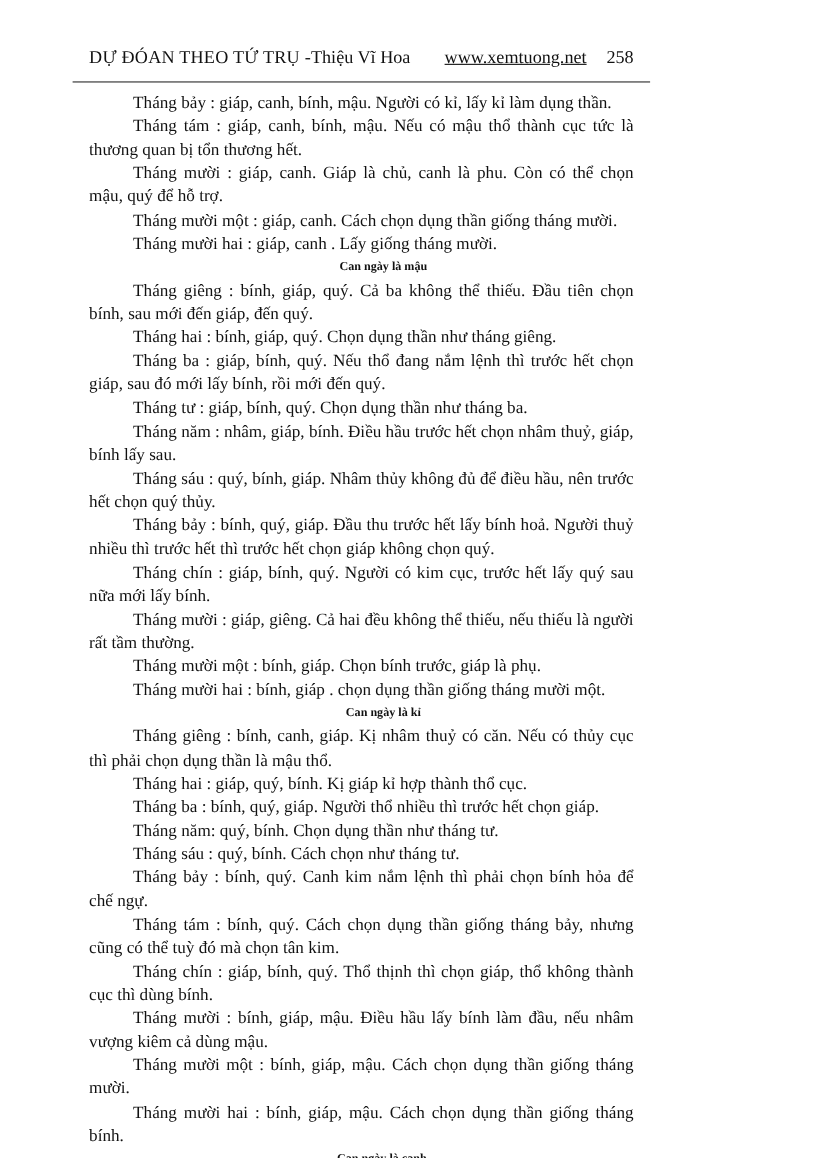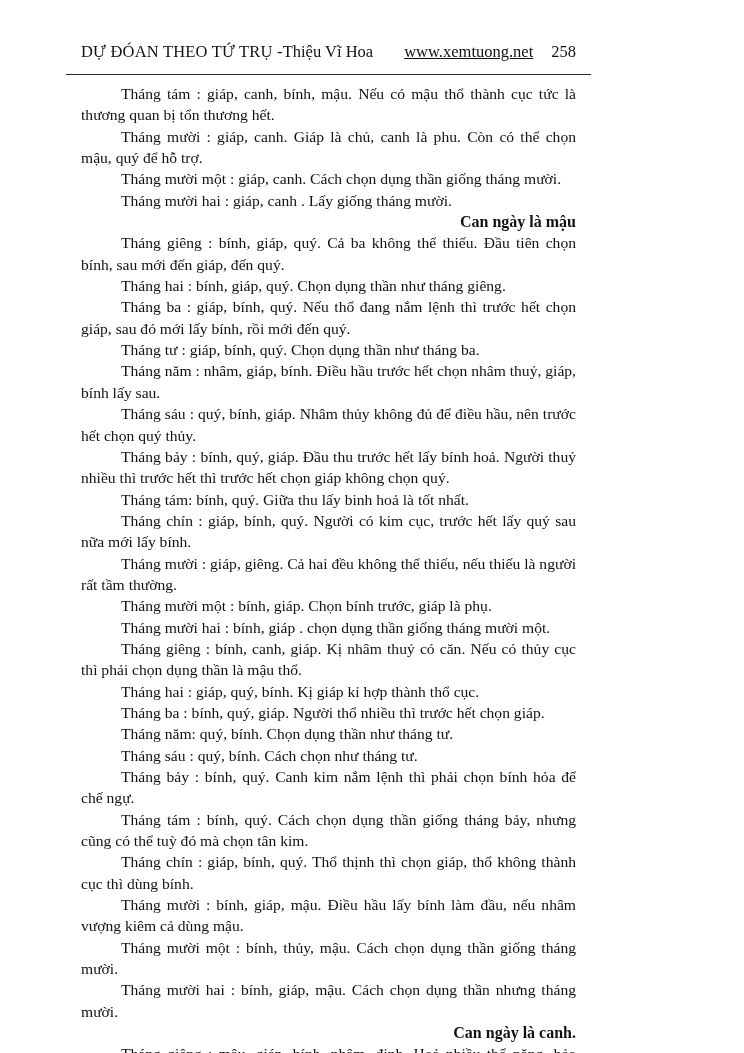--- a/index.html
+++ b/index.html
@@ -35,64 +35,65 @@
     font-size: 15.6px;
     line-height: 21.35px;
   }
   .body-text p.para {
     margin: 0;
     text-indent: 40px;
     text-align: justify;
   }
   .body-text h2.section-heading {
     margin: 0;
-    font-size: 16px;
+    font-size: 11px;
     line-height: 21.35px;
     font-weight: bold;
     text-indent: 40px;
-    text-align: right;
+    text-align: center;
   }
 </style>
 </head>
 <body>
 
 <div class="page">
   <div class="header-row">
     <span class="header-title">DỰ ĐÓAN THEO TỨ TRỤ -</span>
     <span class="header-author">Thiệu Vĩ  Hoa</span>
     <span class="header-spacer"></span>
     <span class="header-site">www.xemtuong.net</span>
     <span class="header-page">258</span>
   </div>
   <hr class="header-rule">
   <div class="body-text">
+      <p class="para">Tháng bảy : giáp, canh, bính, mậu. Người có kỉ, lấy kỉ làm dụng thần.</p>
       <p class="para">Tháng tám : giáp, canh, bính, mậu. Nếu có mậu thổ thành cục tức là thương quan bị tổn thương hết.</p>
       <p class="para">Tháng mười : giáp, canh. Giáp là chủ, canh là phu. Còn có thể chọn mậu, quý để hỗ trợ.</p>
       <p class="para">Tháng mười một : giáp, canh. Cách chọn dụng thần giống tháng mười.</p>
       <p class="para">Tháng mười hai : giáp, canh . Lấy giống tháng mười.</p>
       <h2 class="section-heading">Can ngày là mậu</h2>
       <p class="para">Tháng giêng : bính, giáp, quý. Cả ba không thể thiếu. Đầu tiên chọn bính, sau mới đến giáp, đến quý.</p>
       <p class="para">Tháng hai : bính, giáp, quý. Chọn dụng thần như tháng giêng.</p>
       <p class="para">Tháng ba : giáp, bính, quý. Nếu thổ đang nắm lệnh thì trước hết chọn giáp, sau đó mới lấy bính, rồi mới đến quý.</p>
       <p class="para">Tháng tư : giáp, bính, quý. Chọn dụng thần như tháng ba.</p>
       <p class="para">Tháng năm : nhâm, giáp, bính. Điều hầu trước hết chọn nhâm thuỷ, giáp, bính lấy sau.</p>
       <p class="para">Tháng sáu : quý, bính, giáp. Nhâm thủy không đủ để điều hầu, nên trước hết chọn quý thủy.</p>
       <p class="para">Tháng bảy : bính, quý, giáp. Đầu thu trước hết lấy bính hoả. Người thuỷ nhiều thì trước hết thì trước hết chọn giáp không chọn quý.</p>
-      <p class="para">Tháng tám: bính, quý. Giữa thu lấy binh hoả là tốt nhất.</p>
       <p class="para">Tháng chín : giáp, bính, quý. Người có kim cục, trước hết lấy quý sau nữa mới lấy bính.</p>
       <p class="para">Tháng mười : giáp, giêng. Cả hai đều không thể thiếu, nếu thiếu là người rất tầm thường.</p>
       <p class="para">Tháng mười một : bính, giáp. Chọn bính trước, giáp là phụ.</p>
       <p class="para">Tháng mười hai : bính, giáp . chọn dụng thần giống tháng mười một.</p>
+      <h2 class="section-heading">Can ngày là kỉ</h2>
       <p class="para">Tháng giêng : bính, canh, giáp. Kị nhâm thuỷ có căn. Nếu có thủy cục thì phải chọn dụng thần là mậu thổ.</p>
       <p class="para">Tháng hai : giáp, quý, bính. Kị giáp kỉ hợp thành thổ cục.</p>
       <p class="para">Tháng ba : bính, quý, giáp. Người thổ nhiều thì trước hết chọn giáp.</p>
       <p class="para">Tháng năm: quý, bính. Chọn dụng thần như tháng tư.</p>
       <p class="para">Tháng sáu : quý, bính. Cách chọn như tháng tư.</p>
       <p class="para">Tháng bảy : bính, quý. Canh kim nắm lệnh thì phải chọn bính hỏa để chế ngự.</p>
       <p class="para">Tháng tám : bính, quý. Cách chọn dụng thần giống tháng bảy, nhưng cũng có thể tuỳ đó mà chọn tân kim.</p>
       <p class="para">Tháng chín : giáp, bính, quý. Thổ thịnh thì chọn giáp, thổ không thành cục thì dùng bính.</p>
       <p class="para">Tháng mười : bính, giáp, mậu. Điều hầu lấy bính làm đầu, nếu nhâm vượng kiêm cả dùng mậu.</p>
-      <p class="para">Tháng mười một : bính, thủy, mậu. Cách chọn dụng thần giống tháng mười.</p>
-      <p class="para">Tháng mười hai : bính, giáp, mậu. Cách chọn dụng thần nhưng tháng mười.</p>
+      <p class="para">Tháng mười một : bính, giáp, mậu. Cách chọn dụng thần giống tháng mười.</p>
+      <p class="para">Tháng mười hai : bính, giáp, mậu. Cách chọn dụng thần giống tháng bính.</p>
       <h2 class="section-heading">Can ngày là canh.</h2>
       <p class="para">Tháng giêng : mậu, giáp, bính, nhâm, đinh. Hoả nhiều thổ năng, hỏa thành cục thì chọn nhâm.</p>
     </div>
 </div>
 
 </body></html>

